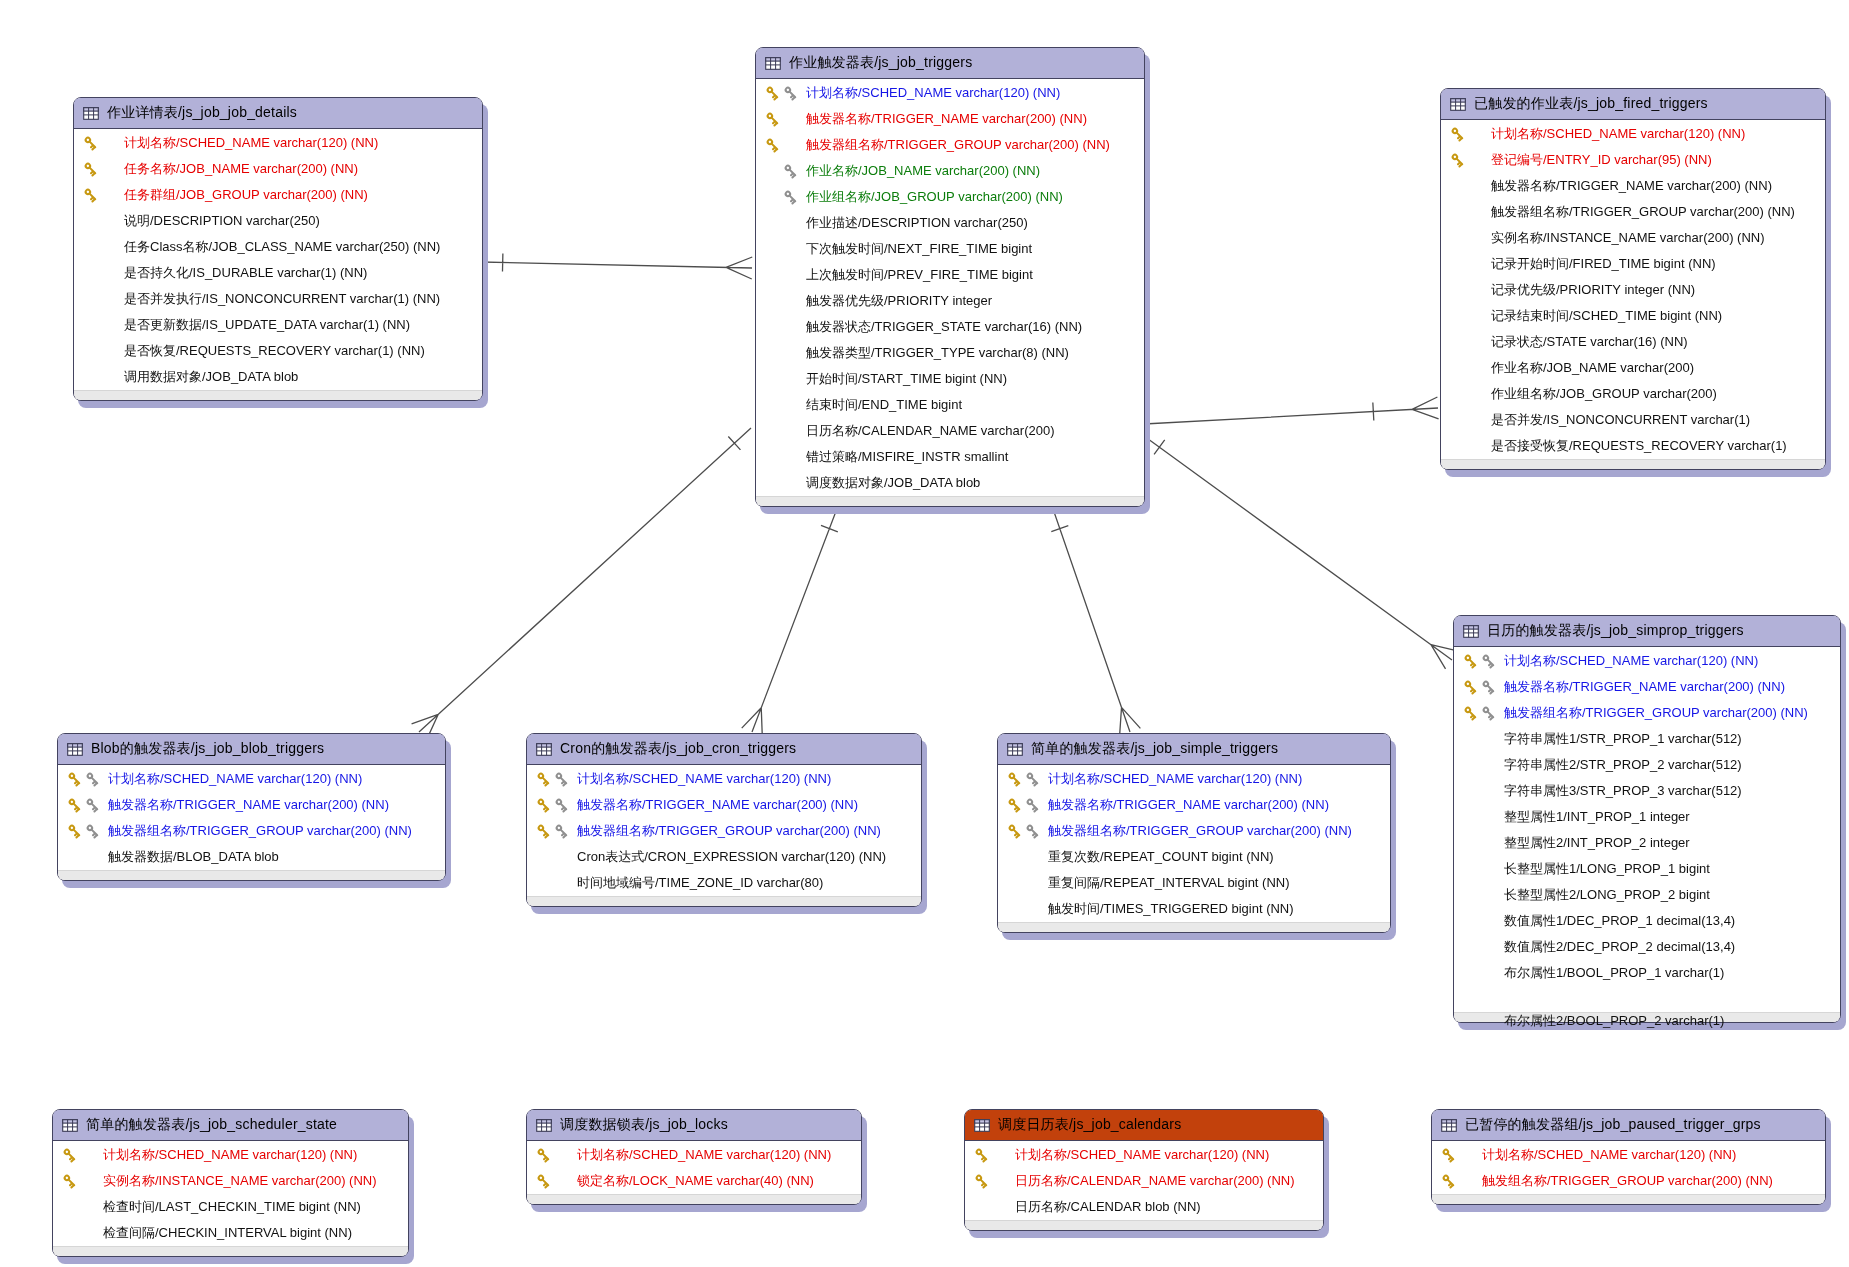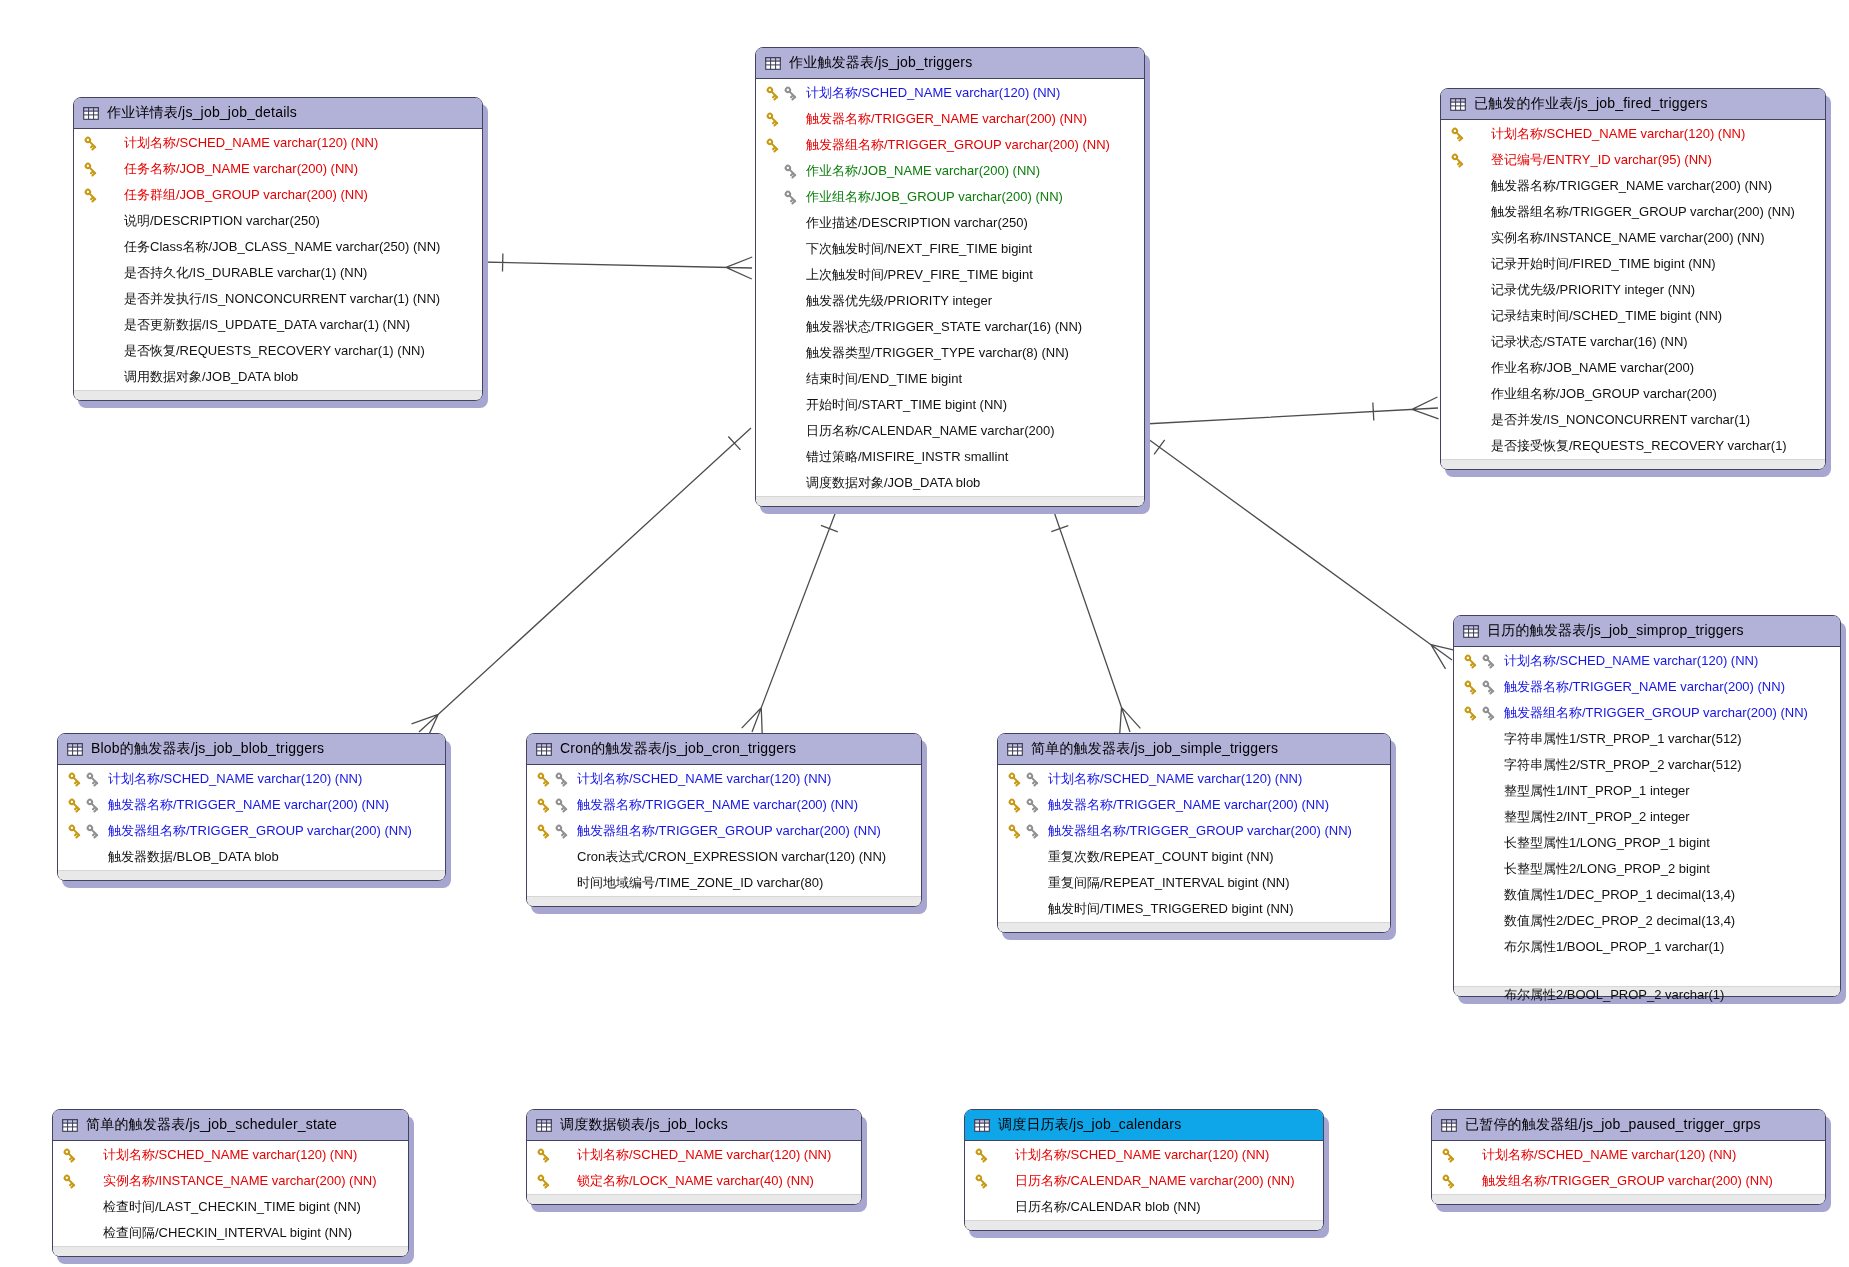--- a/index.html
+++ b/index.html
@@ -187,26 +187,26 @@
         <div class="trow">
           <span class="ftext" style="color: rgb(17, 17, 17);">触发器优先级/PRIORITY integer</span>
         </div>
         <div class="trow">
           <span class="ftext" style="color: rgb(17, 17, 17);">触发器状态/TRIGGER_STATE varchar(16) (NN)</span>
         </div>
         <div class="trow">
           <span class="ftext" style="color: rgb(17, 17, 17);">触发器类型/TRIGGER_TYPE varchar(8) (NN)</span>
         </div>
         <div class="trow">
+          <span class="ftext" style="color: rgb(17, 17, 17);">开始时间/START_TIME bigint (NN)</span>
+        </div>
+        <div class="trow">
           <span class="ftext" style="color: rgb(17, 17, 17);">结束时间/END_TIME bigint</span>
         </div>
         <div class="trow">
-          <span class="ftext" style="color: rgb(17, 17, 17);">开始时间/START_TIME bigint (NN)</span>
-        </div>
-        <div class="trow">
           <span class="ftext" style="color: rgb(17, 17, 17);">日历名称/CALENDAR_NAME varchar(200)</span>
         </div>
         <div class="trow">
           <span class="ftext" style="color: rgb(17, 17, 17);">错过策略/MISFIRE_INSTR smallint</span>
         </div>
         <div class="trow">
           <span class="ftext" style="color: rgb(17, 17, 17);">调度数据对象/JOB_DATA blob</span>
         </div>
       </div>
       <div class="tfoot" style="background: rgb(233, 233, 233);"></div>
@@ -334,20 +334,23 @@
           </svg>
           <span class="ftext" style="color: rgb(21, 21, 230);">触发器组名称/TRIGGER_GROUP varchar(200) (NN)</span>
         </div>
         <div class="trow">
           <span class="ftext" style="color: rgb(17, 17, 17);">字符串属性1/STR_PROP_1 varchar(512)</span>
         </div>
         <div class="trow">
           <span class="ftext" style="color: rgb(17, 17, 17);">字符串属性2/STR_PROP_2 varchar(512)</span>
         </div>
         <div class="trow">
+          <span class="ftext" style="color: rgb(17, 17, 17);">字符串属性3/STR_PROP_3 varchar(512)</span>
+        </div>
+        <div class="trow">
           <span class="ftext" style="color: rgb(17, 17, 17);">整型属性1/INT_PROP_1 integer</span>
         </div>
         <div class="trow">
           <span class="ftext" style="color: rgb(17, 17, 17);">整型属性2/INT_PROP_2 integer</span>
         </div>
         <div class="trow">
           <span class="ftext" style="color: rgb(17, 17, 17);">长整型属性1/LONG_PROP_1 bigint</span>
         </div>
         <div class="trow">
           <span class="ftext" style="color: rgb(17, 17, 17);">长整型属性2/LONG_PROP_2 bigint</span>
@@ -631,21 +634,21 @@
               <circle cx="3.6" cy="8" r="2.2"></circle>
               <path d="M6 8 H14 M11 8 V11 M13.6 8 V11.6"></path>
             </g>
           </svg>
           <span class="ftext" style="color: rgb(230, 0, 0);">锁定名称/LOCK_NAME varchar(40) (NN)</span>
         </div>
       </div>
       <div class="tfoot" style="background: rgb(233, 233, 233);"></div>
     </div>
     <div class="ertable" style="left: 964px; top: 1109px; width: 358px;">
-      <div class="thead" style="background: #0ea5e9;">
+      <div class="thead" style="background: #c2410c;">
         <span class="ticon">
           <svg width="16" height="13" viewBox="0 0 16 13">
             <rect x="0.7" y="0.7" width="14.6" height="11.6" fill="#ffffff" stroke="#3a3a55" stroke-width="1.1"></rect>
             <rect x="0.7" y="0.7" width="14.6" height="3.4" fill="#c3c2e2" stroke="#3a3a55" stroke-width="1.1"></rect>
             <path d="M5.6 0.7 V12.3 M10.6 0.7 V12.3 M0.7 7.9 H15.3" stroke="#3a3a55" stroke-width="1"></path>
           </svg>
         </span>
         <span class="ttitle">调度日历表/js_job_calendars</span>
       </div>
       <div class="tbody">

